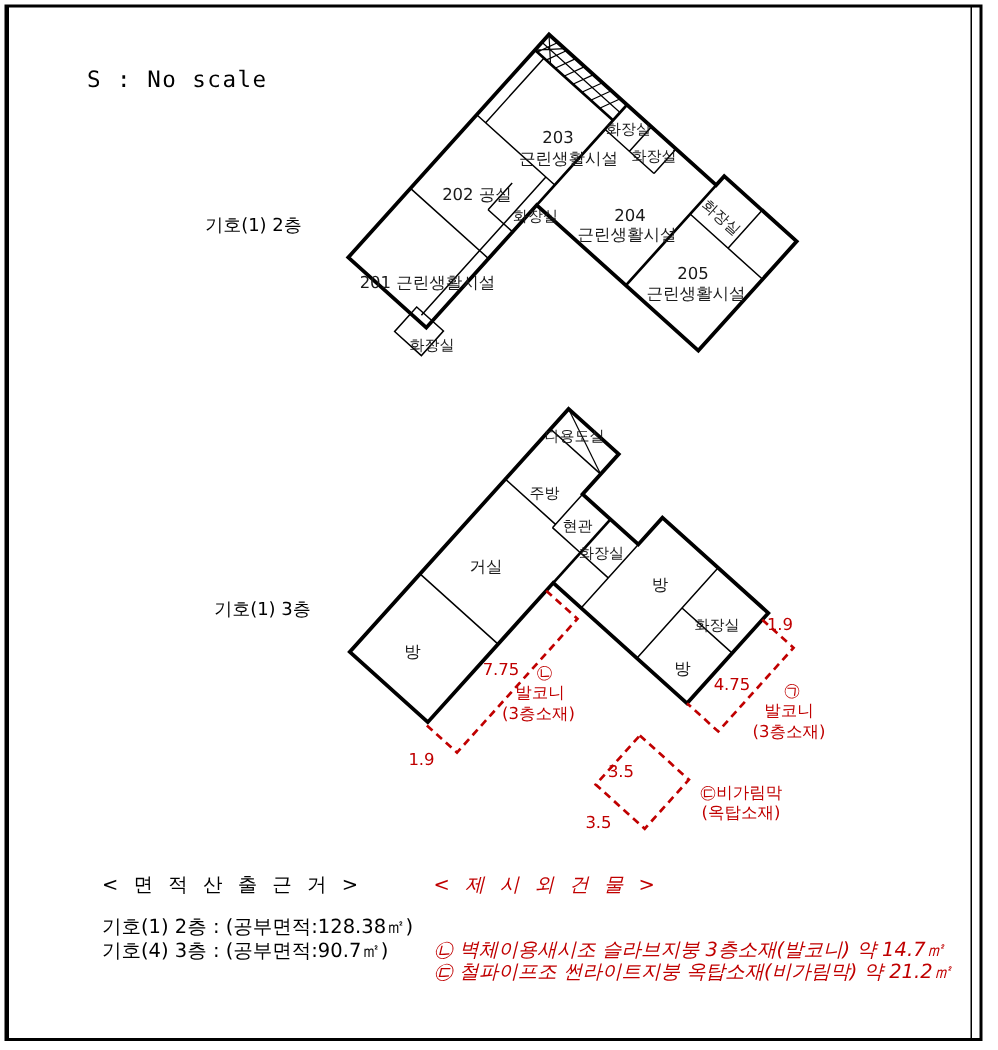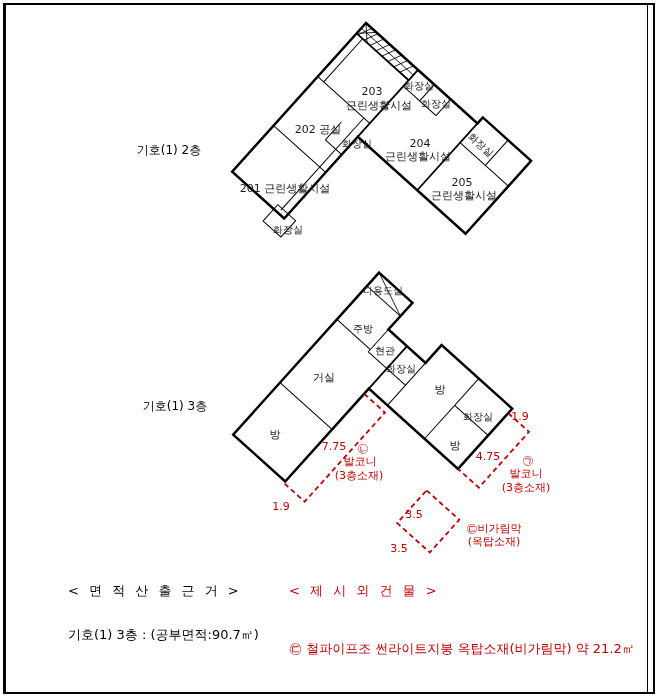--- a/index.html
+++ b/index.html
@@ -15,31 +15,32 @@
   .lbl{font-family:"DejaVu Sans",sans-serif;font-size:10px;fill:#1a1a1a;}
   .lbl-big{font-family:"DejaVu Sans",sans-serif;font-size:11px;fill:#1a1a1a;}
   .cap{font-family:"DejaVu Sans",sans-serif;font-size:12px;fill:#000;}
   .red-lbl{font-family:"DejaVu Sans",sans-serif;font-size:11px;fill:#c00000;}
   .wall-thick{fill:none;stroke:#000;stroke-width:2.5;stroke-linejoin:miter;}
   .wall-mid{fill:none;stroke:#000;stroke-width:1.8;}
   .wall-thin{fill:none;stroke:#000;stroke-width:1;}
   .deco{fill:none;stroke:#000;stroke-width:0.8;}
   .red-dash{fill:none;stroke:#c00000;stroke-width:1.8;stroke-dasharray:5 3.5;}
   .legend{position:absolute;font-size:13px;line-height:15px;white-space:nowrap;color:#000;}
-  .legend.red{color:#c00000;}
+  .legend.red{color:#c00000;font-style:italic;}
   .legend-title{letter-spacing:3px;}
 </style>
 </head>
 <body>
 
 <div id="page">
 
   <div class="frame"></div>
   <div class="frame-inner-line"></div>
 
+  <div class="scale-note">S : No scale</div>
 
   <svg width="665" height="700" viewBox="0 0 665 700">
 
     <g>
       <g transform="translate(366,23) rotate(42)">
         <path class="wall-thick" d="M0,0 L150,0 L150,-8 L215,-8 L215,90 L70,90 L70,200 L0,200 Z"></path>
         <path class="wall-mid" d="M0,14 L70,14 M70,0 L70,90 M150,0 L150,90"></path>
         <path class="wall-thin" d="M0,72 L70,72 M0,138 L70,138 M8,14 L8,72 M62,72 L62,196
                  M70,22 L114,22 M92,0 L92,22 M114,0 L114,22
                  M150,26 L215,26 M184,-8 L184,26
@@ -98,18 +99,20 @@
       <text class="red-lbl" x="526" y="477" text-anchor="middle">발코니</text>
       <text class="red-lbl" x="526" y="491" text-anchor="middle">(3층소재)</text>
       <text class="red-lbl" x="414" y="518" text-anchor="middle">3.5</text>
       <text class="red-lbl" x="399" y="552" text-anchor="middle">3.5</text>
       <text class="red-lbl" x="494" y="532" text-anchor="middle">㉢비가림막</text>
       <text class="red-lbl" x="494" y="545" text-anchor="middle">(옥탑소재)</text>
     </g>
   </svg>
 
   <div class="legend legend-title" style="left:68px;top:583px;">&lt; 면 적 산 출 근 거 &gt;</div>
-  <div class="legend" style="left:68px;top:627px;">기호(1) 3층 : (공부면적:90.7㎡)</div>
+  <div class="legend" style="left:68px;top:611px;">기호(1) 2층 : (공부면적:128.38㎡)</div>
+  <div class="legend" style="left:68px;top:627px;">기호(4) 3층 : (공부면적:90.7㎡)</div>
 
   <div class="legend red legend-title" style="left:289px;top:583px;">&lt; 제 시 외 건 물 &gt;</div>
+  <div class="legend red" style="left:289px;top:626px;">㉡ 벽체이용새시조 슬라브지붕 3층소재(발코니) 약 14.7㎡</div>
   <div class="legend red" style="left:289px;top:641px;">㉢ 철파이프조 썬라이트지붕 옥탑소재(비가림막) 약 21.2㎡</div>
 
 </div>
 
 </body></html>

